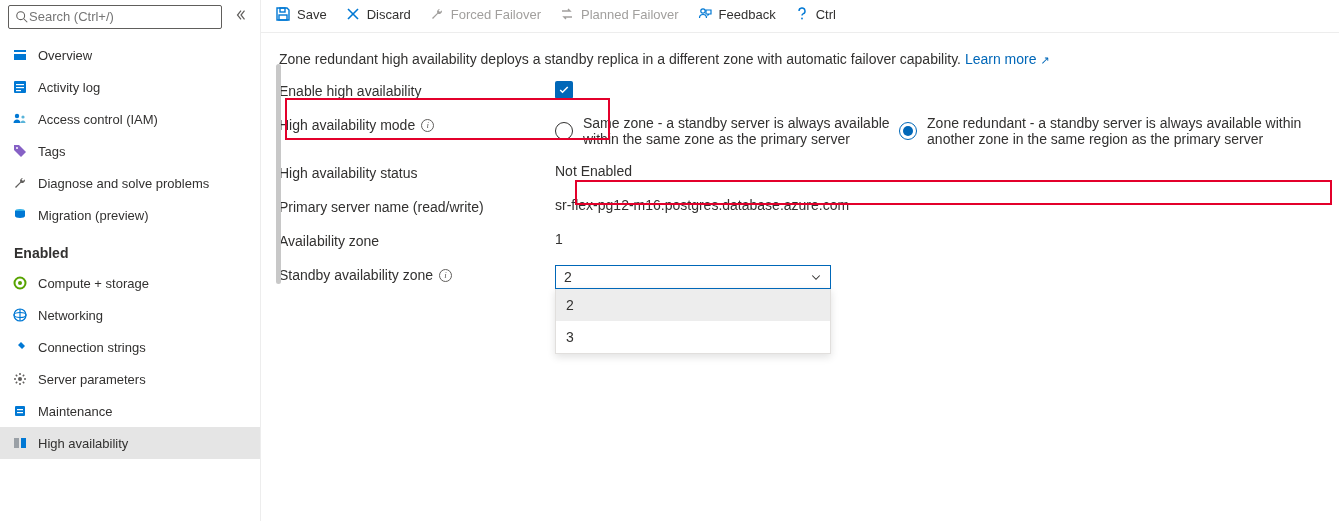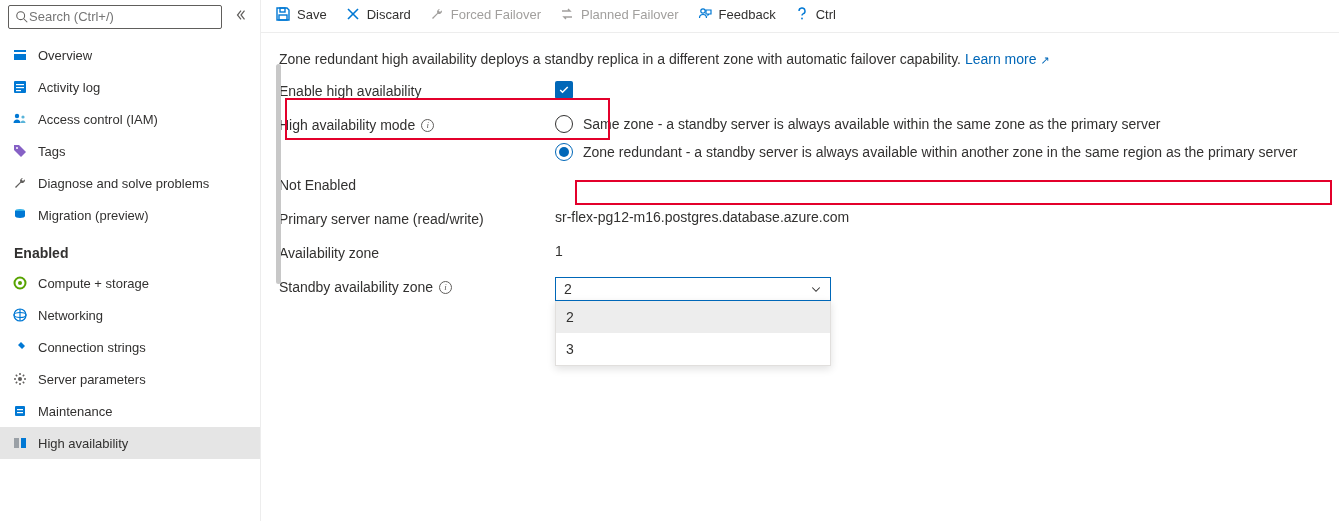--- a/index.html
+++ b/index.html
@@ -24,21 +24,21 @@
   .tool-btn.disabled { color:#a19f9d; cursor:default; }
   .tool-btn svg { flex:none; }
   .content { padding:18px 18px 0 18px; overflow:auto; position:relative; }
   .desc-row { font-size:14px; color:#323130; margin-bottom:14px; }
   .desc-row a { color:#0067b8; text-decoration:none; }
   .field-row { display:flex; align-items:flex-start; margin-bottom:16px; }
   .field-label { width:276px; font-size:14px; color:#323130; display:flex; align-items:center; gap:6px; padding-top:2px;}
   .field-value { font-size:14px; color:#323130; flex:1;}
   .info-icon { width:13px; height:13px; border:1px solid #605e5c; border-radius:50%; display:inline-flex; align-items:center; justify-content:center; font-size:9px; color:#605e5c; font-style:italic; font-family:Georgia,serif;}
   .checkbox { width:18px; height:18px; border-radius:2px; background:#0067b8; display:flex; align-items:center; justify-content:center; cursor:pointer;}
-  .radio-group { display:flex; flex-direction:column; gap:10px;}
+  .radio-group { display:flex; }
   .radio-row { display:flex; align-items:center; gap:10px; cursor:pointer;}
   .radio-outer { width:18px; height:18px; border:1px solid #323130; border-radius:50%; display:flex; align-items:center; justify-content:center; flex:none;}
   .radio-outer.selected { border-color:#0067b8;}
   .radio-inner { width:10px; height:10px; border-radius:50%; background:#0067b8;}
   .radio-label { font-size:14px;}
   .select-box { width:276px; height:24px; border:1px solid #0067b8; display:flex; align-items:center; justify-content:space-between; padding:0 8px; cursor:pointer; background:#fff; outline:1px solid #0067b8; outline-offset:-1px;}
   .select-dropdown { width:276px; border:1px solid #e1dfdd; box-shadow:0 3px 8px rgba(0,0,0,.12); background:#fff; margin-top:-1px;}
   .select-opt { padding:8px 10px; font-size:14px; cursor:pointer;}
   .select-opt.sel { background:#ededed;}
   
@@ -264,20 +264,21 @@
               <span class="radio-outer selected">
                   <span class="radio-inner"></span>
                 </span>
               <span class="radio-label">Zone redundant - a standby server is always available within another zone in the same region as the primary server</span>
             </div>
           </div>
         </div>
       </div>
 
       <div class="field-row">
+        <div class="field-label">High availability status</div>
         <div class="field-value">Not Enabled</div>
       </div>
 
       <div class="field-row">
         <div class="field-label">Primary server name (read/write)</div>
         <div class="field-value">sr-flex-pg12-m16.postgres.database.azure.com</div>
       </div>
 
       <div class="field-row">
         <div class="field-label">Availability zone</div>

